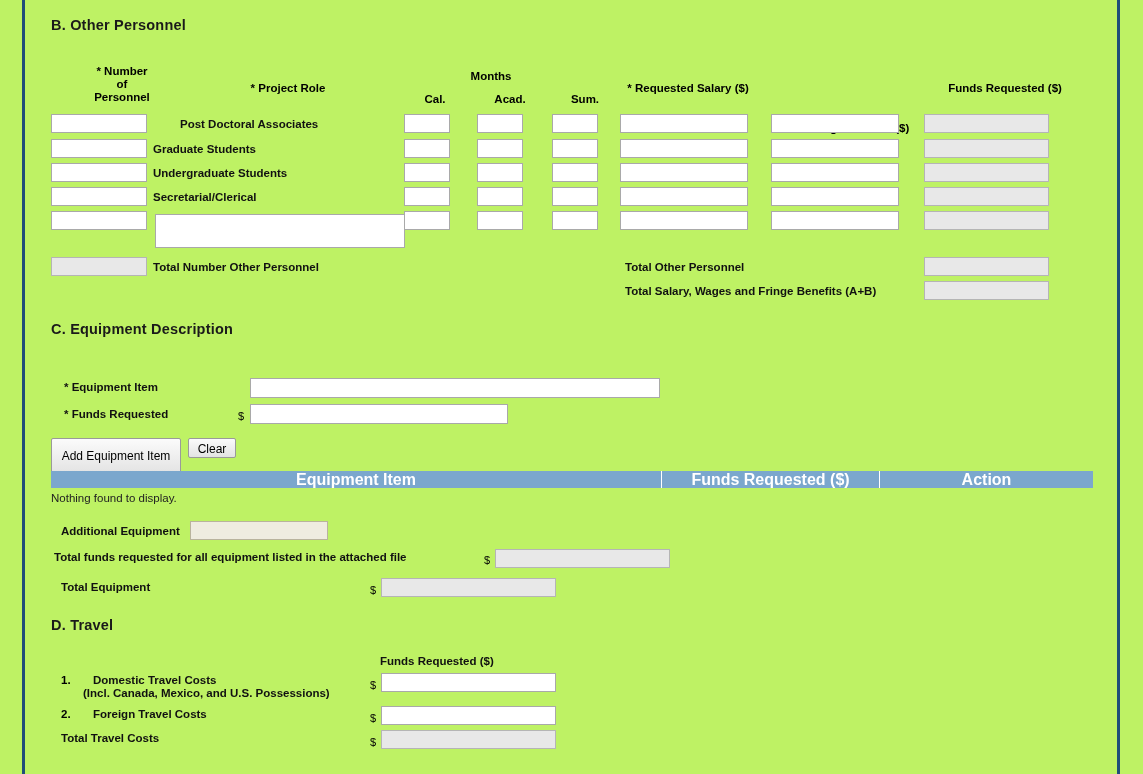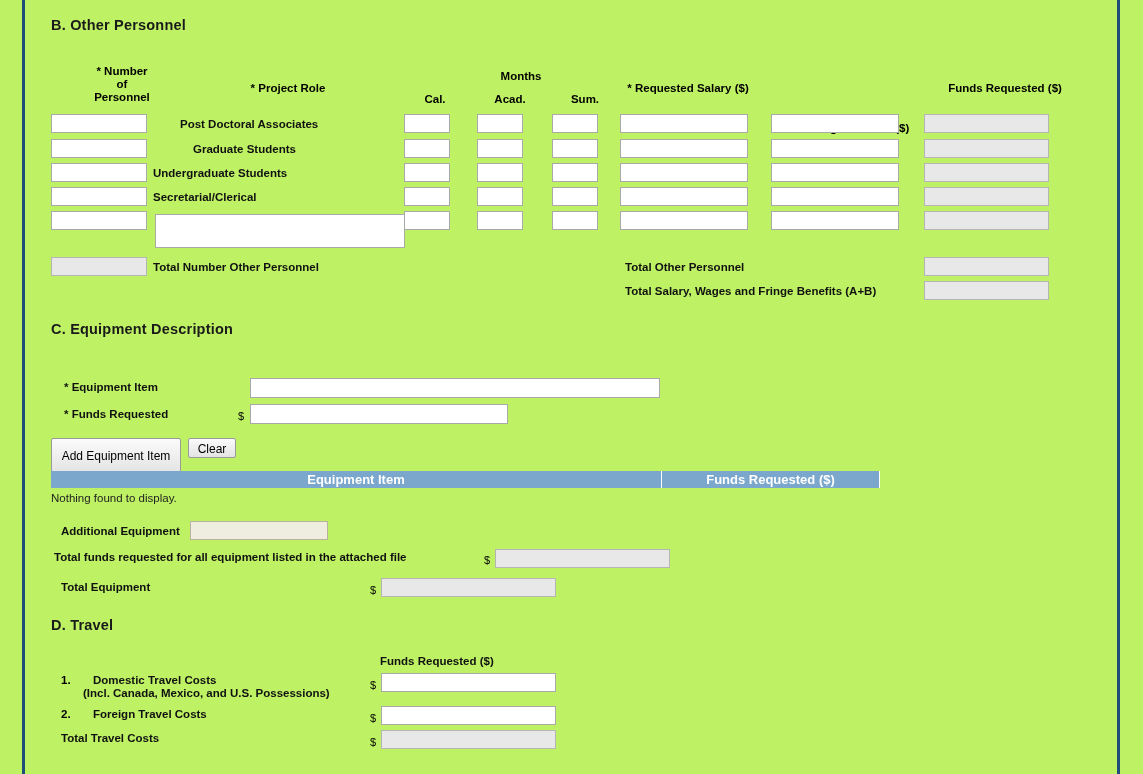--- a/index.html
+++ b/index.html
@@ -89,21 +89,21 @@
     border: 1px solid #9a9a9a;
     border-radius: 2px;
     padding: 3px 8px;
     color: #000;
     cursor: pointer;
   }
   .tablehdr {
     background: #7ba7cd;
     color: #ffffff;
     font-weight: bold;
-    font-size: 13px;
+    font-size: 16px;
     text-align: center;
     line-height: 17px;
     height: 17px;
     border-right: 1px solid #ffffff;
     box-sizing: border-box;
   }
   .nothing {
     font-size: 11.5px;
     color: #222;
   }
@@ -128,40 +128,40 @@
     <div class="abs section-title" style="left:26px; top:17px;">B. Other Personnel</div>
 
     <div class="abs hdr" style="left:42px; top:65px; width:110px;">
       <div>* Number</div>
       <div>of</div>
       <div>Personnel</div>
     </div>
 
     <div class="abs hdr" style="left:183px; top:82px; width:160px;">* Project Role</div>
 
-    <div class="abs hdr" style="left:456px; top:70px; width:80px;">Months</div>
+    <div class="abs hdr" style="left:426px; top:70px; width:80px;">Months</div>
     <div class="abs hdr" style="left:385px; top:93px; width:50px;">Cal.</div>
     <div class="abs hdr" style="left:460px; top:93px; width:50px;">Acad.</div>
     <div class="abs hdr" style="left:535px; top:93px; width:50px;">Sum.</div>
 
     <div class="abs hdr" style="left:568px; top:82px; width:190px;">* Requested Salary ($)</div>
     <div class="abs hdr" style="left:735px; top:82px; width:190px;margin-top:40px;">* Fringe Benefits ($)</div>
     <div class="abs hdr" style="left:880px; top:82px; width:200px;">Funds Requested ($)</div>
 
     <input type="text" class="abs" style="left: 26px; top: 114px; width: 96px; height: 19px;" value="">
     <div class="abs rowlabel" style="left:128px; top:118px;margin-left:27px;">Post Doctoral Associates</div>
     <input type="text" class="abs" style="left: 379px; top: 114px; width: 46px; height: 19px;" value="">
     <input type="text" class="abs" style="left: 452px; top: 114px; width: 46px; height: 19px;" value="">
     <input type="text" class="abs" style="left: 527px; top: 114px; width: 46px; height: 19px;" value="">
     <input type="text" class="abs" style="left: 595px; top: 114px; width: 128px; height: 19px;" value="">
     <input type="text" class="abs" style="left: 746px; top: 114px; width: 128px; height: 19px;" value="">
     <input type="text" class="abs readonly" readonly="" style="left: 899px; top: 114px; width: 125px; height: 19px;" value="">
 
     <input type="text" class="abs" style="left: 26px; top: 139px; width: 96px; height: 19px;" value="">
-    <div class="abs rowlabel" style="left:128px; top:143px;margin-left:40px;">Graduate Students</div>
+    <div class="abs rowlabel" style="left:128px; top:143px;">Graduate Students</div>
     <input type="text" class="abs" style="left: 379px; top: 139px; width: 46px; height: 19px;" value="">
     <input type="text" class="abs" style="left: 452px; top: 139px; width: 46px; height: 19px;" value="">
     <input type="text" class="abs" style="left: 527px; top: 139px; width: 46px; height: 19px;" value="">
     <input type="text" class="abs" style="left: 595px; top: 139px; width: 128px; height: 19px;" value="">
     <input type="text" class="abs" style="left: 746px; top: 139px; width: 128px; height: 19px;" value="">
     <input type="text" class="abs readonly" readonly="" style="left: 899px; top: 139px; width: 125px; height: 19px;" value="">
 
     <input type="text" class="abs" style="left: 26px; top: 163px; width: 96px; height: 19px;" value="">
     <div class="abs rowlabel" style="left:128px; top:167px;">Undergraduate Students</div>
     <input type="text" class="abs" style="left: 379px; top: 163px; width: 46px; height: 19px;" value="">
@@ -205,20 +205,21 @@
 
     <div class="abs rowlabel" style="left:39px; top:408px;">* Funds Requested</div>
     <div class="abs dollar" style="left:213px; top:410px;">$</div>
     <input type="text" class="abs" style="left: 225px; top: 404px; width: 258px; height: 20px;" value="">
 
     <button class="btn abs" style="left:26px; top:438px; width:130px; height:36px;">Add Equipment Item</button>
     <button class="btn abs" style="left:163px; top:438px; width:48px; height:20px;">Clear</button>
 
     <div class="abs tablehdr" style="left:26px; top:471px; width:611px;">Equipment Item</div>
     <div class="abs tablehdr" style="left:637px; top:471px; width:218px;">Funds Requested ($)</div>
+    <div class="abs tablehdr" style="left:855px; top:471px; width:213px; border-right:none;">Action</div>
 
     <div class="abs nothing" style="left:26px; top:492px;">Nothing found to display.</div>
 
     <div class="abs rowlabel" style="left:36px; top:525px;">Additional Equipment</div>
     <input type="text" class="abs cream" style="left: 165px; top: 521px; width: 138px; height: 19px;" value="">
 
     <div class="abs rowlabel" style="left:29px; top:551px;">Total funds requested for all equipment listed in the attached file</div>
     <div class="abs dollar" style="left:459px; top:554px;">$</div>
     <input type="text" class="abs readonly" readonly="" style="left: 470px; top: 549px; width: 175px; height: 19px;" value="">
 

